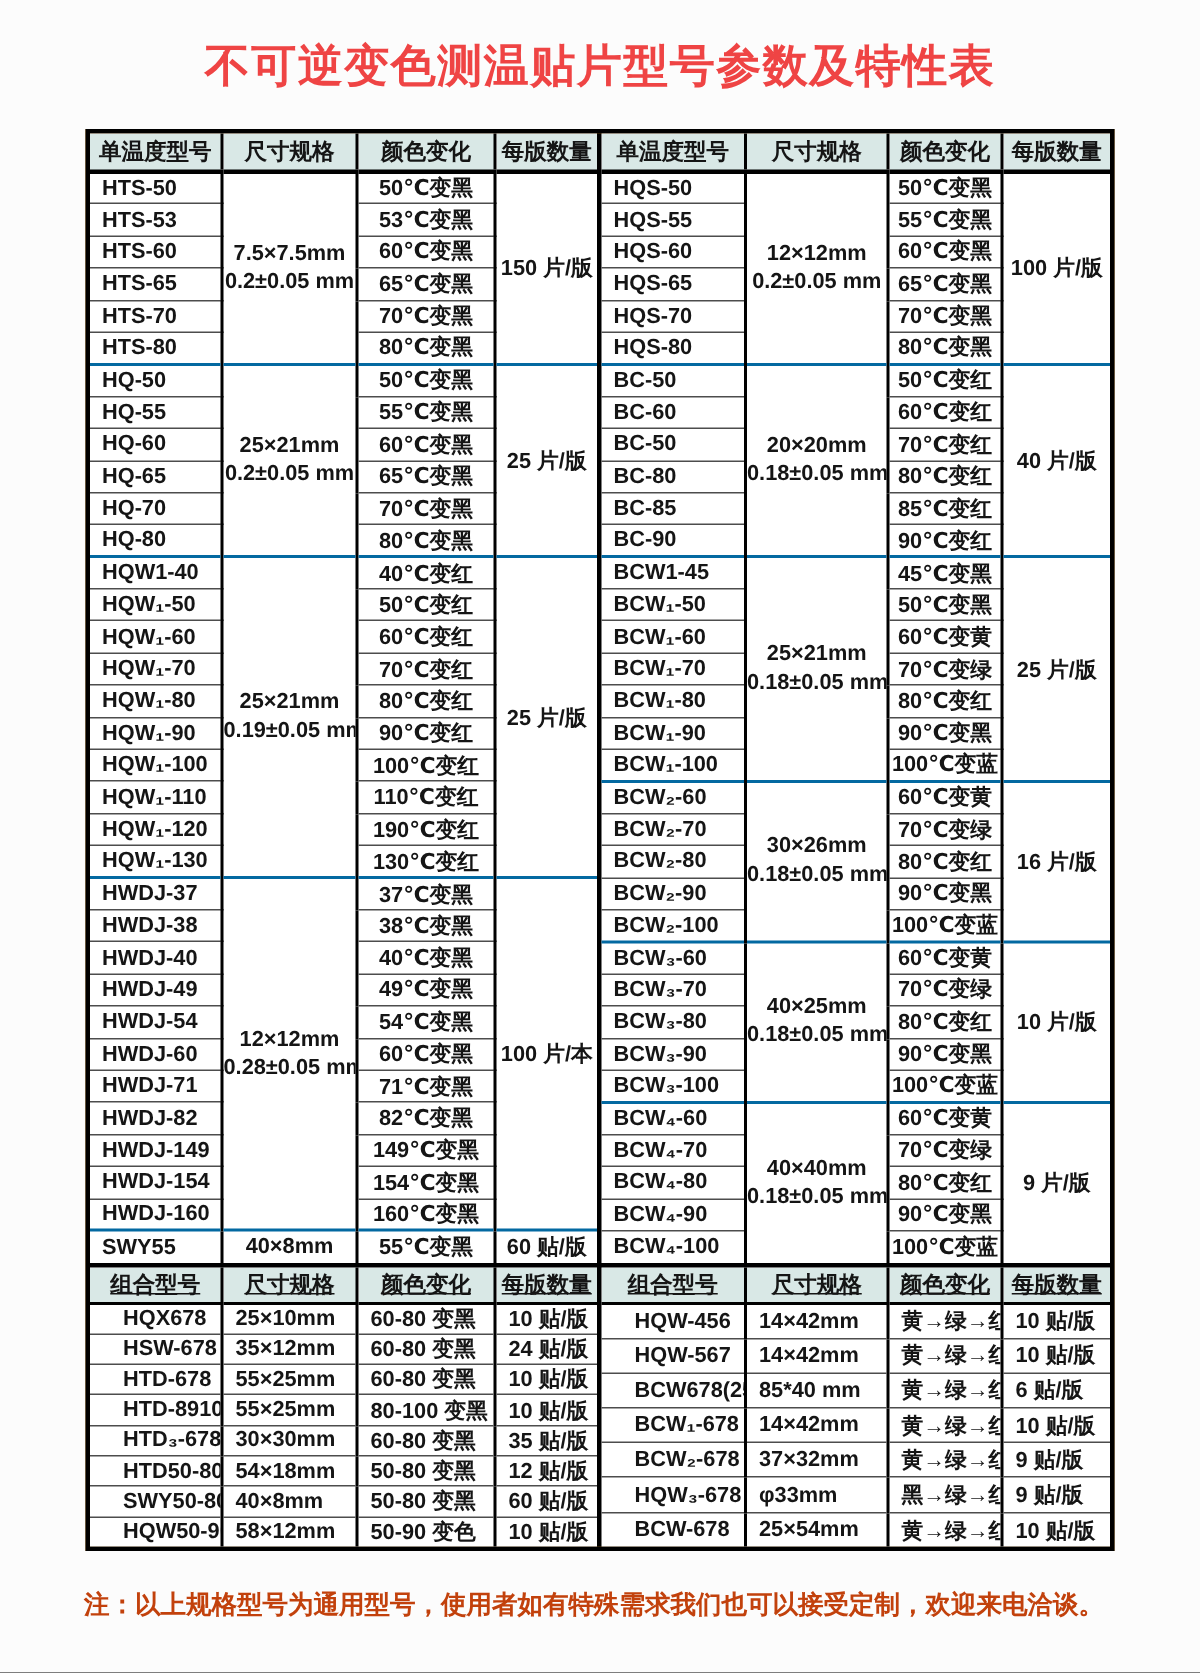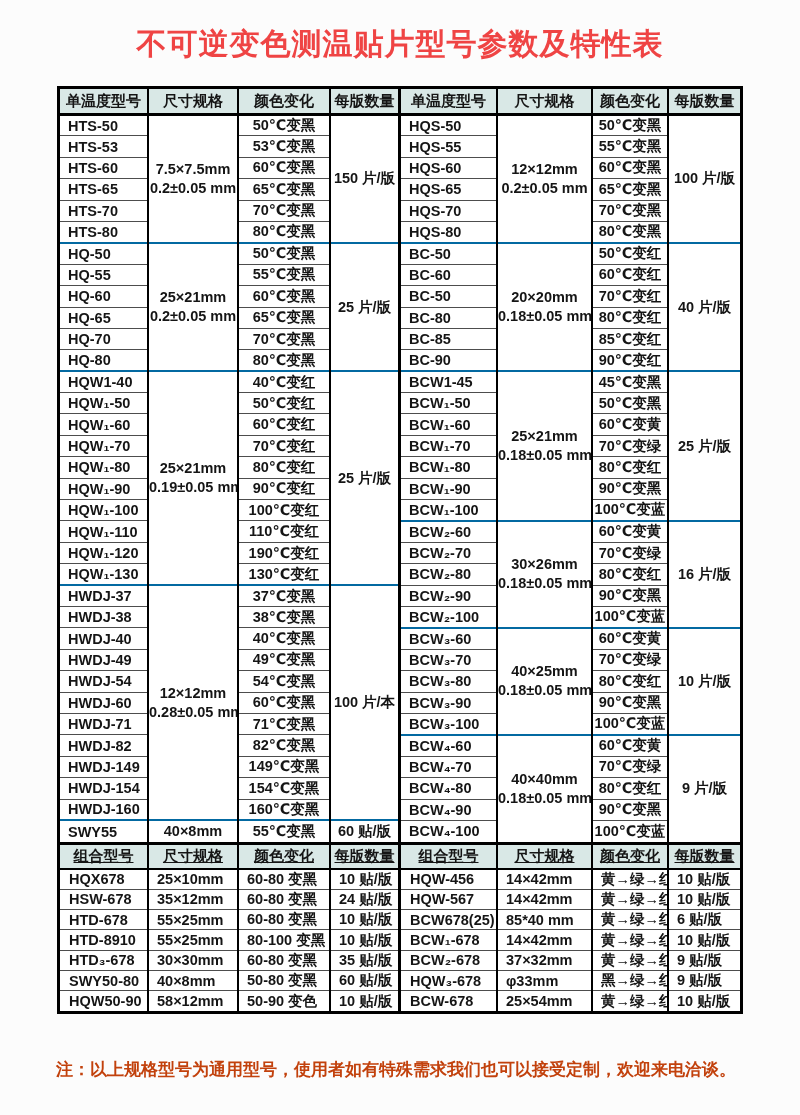--- a/index.html
+++ b/index.html
@@ -28,21 +28,21 @@
   }
   th:first-child{border-left:none;}
   .sect-top tbody tr{height:21.4px;}
   .sect-bottom tbody tr{height:20.3px;}
   .sect-bottom th{height:23px;border-bottom:2px solid #000;text-decoration:underline;}
   td{font-size:14.5px;border-top:1px solid #4d4d4d;}
   .c-model{text-align:left;padding-left:8px;}
   .c-size,.c-color,.c-qty{text-align:center;border-left:2px solid #000;}
   .sect-top .c-size div{line-height:19px;}
   tr.gs td{border-top:2px solid #0369a1;}
-  .sect-bottom .c-model{padding-left:9px;margin-left:20px;}
+  .sect-bottom .c-model{padding-left:22px;margin-left:20px;}
   .sect-bottom .c-size,.sect-bottom .c-color,.sect-bottom .c-qty{
     text-align:left;padding-left:8px;
   }
   .note{
     position:absolute;left:56px;top:1058px;width:710px;
     font-size:17px;font-weight:bold;color:#c2410c;
   }
 </style>
 </head>
 <body>
@@ -457,20 +457,26 @@
             <td class="c-color">80-100 变黑</td>
             <td class="c-qty">10 贴/版</td>
           </tr>
           <tr>
             <td class="c-model">HTD₃-678</td>
             <td class="c-size">30×30mm</td>
             <td class="c-color">60-80 变黑</td>
             <td class="c-qty">35 贴/版</td>
           </tr>
           <tr>
+            <td class="c-model">HTD50-80</td>
+            <td class="c-size">54×18mm</td>
+            <td class="c-color">50-80 变黑</td>
+            <td class="c-qty">12 贴/版</td>
+          </tr>
+          <tr>
             <td class="c-model">SWY50-80</td>
             <td class="c-size">40×8mm</td>
             <td class="c-color">50-80 变黑</td>
             <td class="c-qty">60 贴/版</td>
           </tr>
           <tr>
             <td class="c-model">HQW50-90</td>
             <td class="c-size">58×12mm</td>
             <td class="c-color">50-90 变色</td>
             <td class="c-qty">10 贴/版</td>

